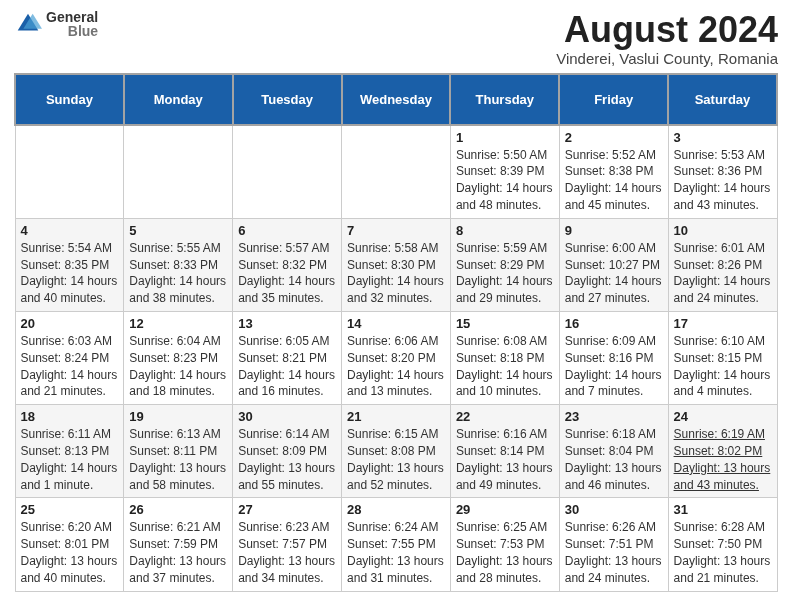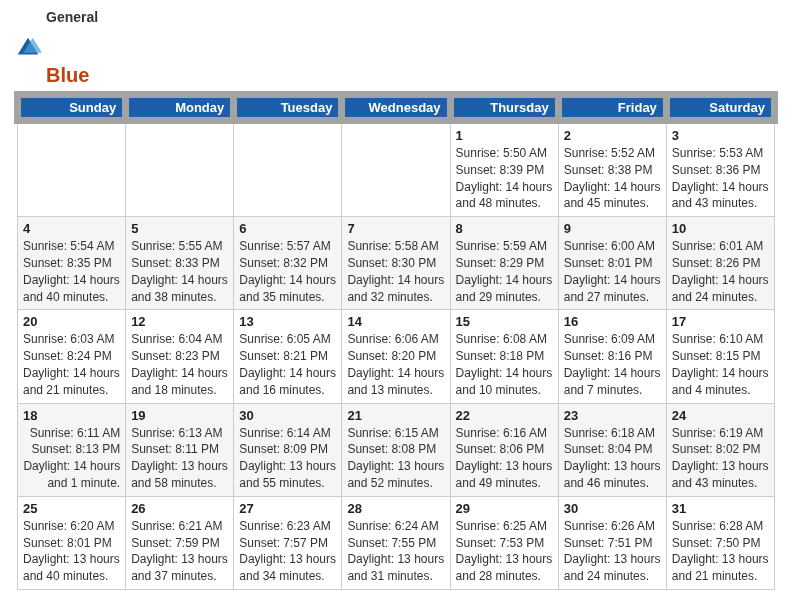--- a/index.html
+++ b/index.html
@@ -18,36 +18,36 @@
     .header {
       display: flex;
       justify-content: space-between;
       align-items: flex-start;
       margin-bottom: 6px;
     }
     .logo {
       display: flex;
       align-items: center;
       gap: 4px;
+      text-align: right;
     }
     .logo-text {
       display: flex;
       flex-direction: column;
       line-height: 1;
     }
     .logo-general {
       font-size: 14px;
       font-weight: bold;
       color: #333;
     }
     .logo-blue {
-      font-size: 20px;
-      font-weight: bold;
-      color: #c2410c;
-      margin-top: 41px;
+      font-size: 14px;
+      font-weight: bold;
+      color: #737373;
     }
     .logo-icon {
       width: 28px;
       height: 28px;
     }
     .title-block {
       text-align: right;
     }
     .main-title {
       font-size: 36px;
@@ -60,25 +60,25 @@
       color: #444;
     }
     .calendar {
       width: 100%;
       border-collapse: collapse;
       table-layout: fixed;
     }
     .calendar th {
       background-color: #1a5fa8;
       color: #fff;
-      text-align: right;
-      padding: 2px 6px;
+      text-align: center;
+      padding: 17px 6px;
       font-size: 13px;
       font-weight: bold;
-      border: 7px solid #a3a3a3;
+      border: 2px solid #a3a3a3;
     }
     .calendar td {
       vertical-align: top;
       border: 1px solid #ccc;
       padding: 4px 5px;
       font-size: 10px;
       color: #333;
       height: 82px;
       background: #fff;
     }
@@ -109,20 +109,24 @@
     <div class="logo">
       <svg class="logo-icon" viewBox="0 0 30 30">
         <polygon points="15,4 26,22 4,22" fill="#1a5fa8"></polygon>
         <polygon points="20,4 30,20 10,20" fill="#4a9fd4" opacity="0.7"></polygon>
       </svg>
       <div class="logo-text">
         <span class="logo-general">General</span>
         <span class="logo-blue">Blue</span>
       </div>
     </div>
+    <div class="title-block">
+      <div class="main-title">August 2024</div>
+      <div class="subtitle">Vinderei, Vaslui County, Romania</div>
+    </div>
   </div>
 
   <table class="calendar">
     <thead>
       <tr>
       <th>Sunday</th>
           <th>Monday</th>
           <th>Tuesday</th>
           <th>Wednesday</th>
           <th>Thursday</th>
@@ -190,21 +194,21 @@
           <td>
             <span class="day-number">8</span>
             <div class="day-info" style="white-space: pre-line;">Sunrise: 5:59 AM
 Sunset: 8:29 PM
 Daylight: 14 hours
 and 29 minutes.</div>
           </td>
           <td>
             <span class="day-number">9</span>
             <div class="day-info" style="white-space: pre-line;">Sunrise: 6:00 AM
-Sunset: 8:01 PM
+Sunset: 10:27 PM
 Daylight: 14 hours
 and 27 minutes.</div>
           </td>
           <td>
             <span class="day-number">10</span>
             <div class="day-info" style="white-space: pre-line;">Sunrise: 6:01 AM
 Sunset: 8:26 PM
 Daylight: 14 hours
 and 24 minutes.</div>
           </td>
@@ -256,21 +260,21 @@
             <span class="day-number">17</span>
             <div class="day-info" style="white-space: pre-line;">Sunrise: 6:10 AM
 Sunset: 8:15 PM
 Daylight: 14 hours
 and 4 minutes.</div>
           </td>
         </tr>
         <tr>
           <td>
             <span class="day-number">18</span>
-            <div class="day-info" style="white-space: pre-line; text-align: right;">Sunrise: 6:11 AM
+            <div class="day-info" style="white-space: pre-line;">Sunrise: 6:11 AM
 Sunset: 8:13 PM
 Daylight: 14 hours
 and 1 minute.</div>
           </td>
           <td>
             <span class="day-number">19</span>
             <div class="day-info" style="white-space: pre-line;">Sunrise: 6:13 AM
 Sunset: 8:11 PM
 Daylight: 13 hours
 and 58 minutes.</div>
@@ -285,34 +289,34 @@
           <td>
             <span class="day-number">21</span>
             <div class="day-info" style="white-space: pre-line;">Sunrise: 6:15 AM
 Sunset: 8:08 PM
 Daylight: 13 hours
 and 52 minutes.</div>
           </td>
           <td>
             <span class="day-number">22</span>
             <div class="day-info" style="white-space: pre-line;">Sunrise: 6:16 AM
-Sunset: 8:06 PM
+Sunset: 8:14 PM
 Daylight: 13 hours
 and 49 minutes.</div>
           </td>
           <td>
             <span class="day-number">23</span>
             <div class="day-info" style="white-space: pre-line;">Sunrise: 6:18 AM
 Sunset: 8:04 PM
 Daylight: 13 hours
 and 46 minutes.</div>
           </td>
           <td>
             <span class="day-number">24</span>
-            <div class="day-info" style="white-space: pre-line;">Sunrise: 6:19 AM
+            <div class="day-info" style="white-space: pre-line; text-decoration: underline;">Sunrise: 6:19 AM
 Sunset: 8:02 PM
 Daylight: 13 hours
 and 43 minutes.</div>
           </td>
         </tr>
         <tr>
           <td>
             <span class="day-number">25</span>
             <div class="day-info" style="white-space: pre-line;">Sunrise: 6:20 AM
 Sunset: 8:01 PM

